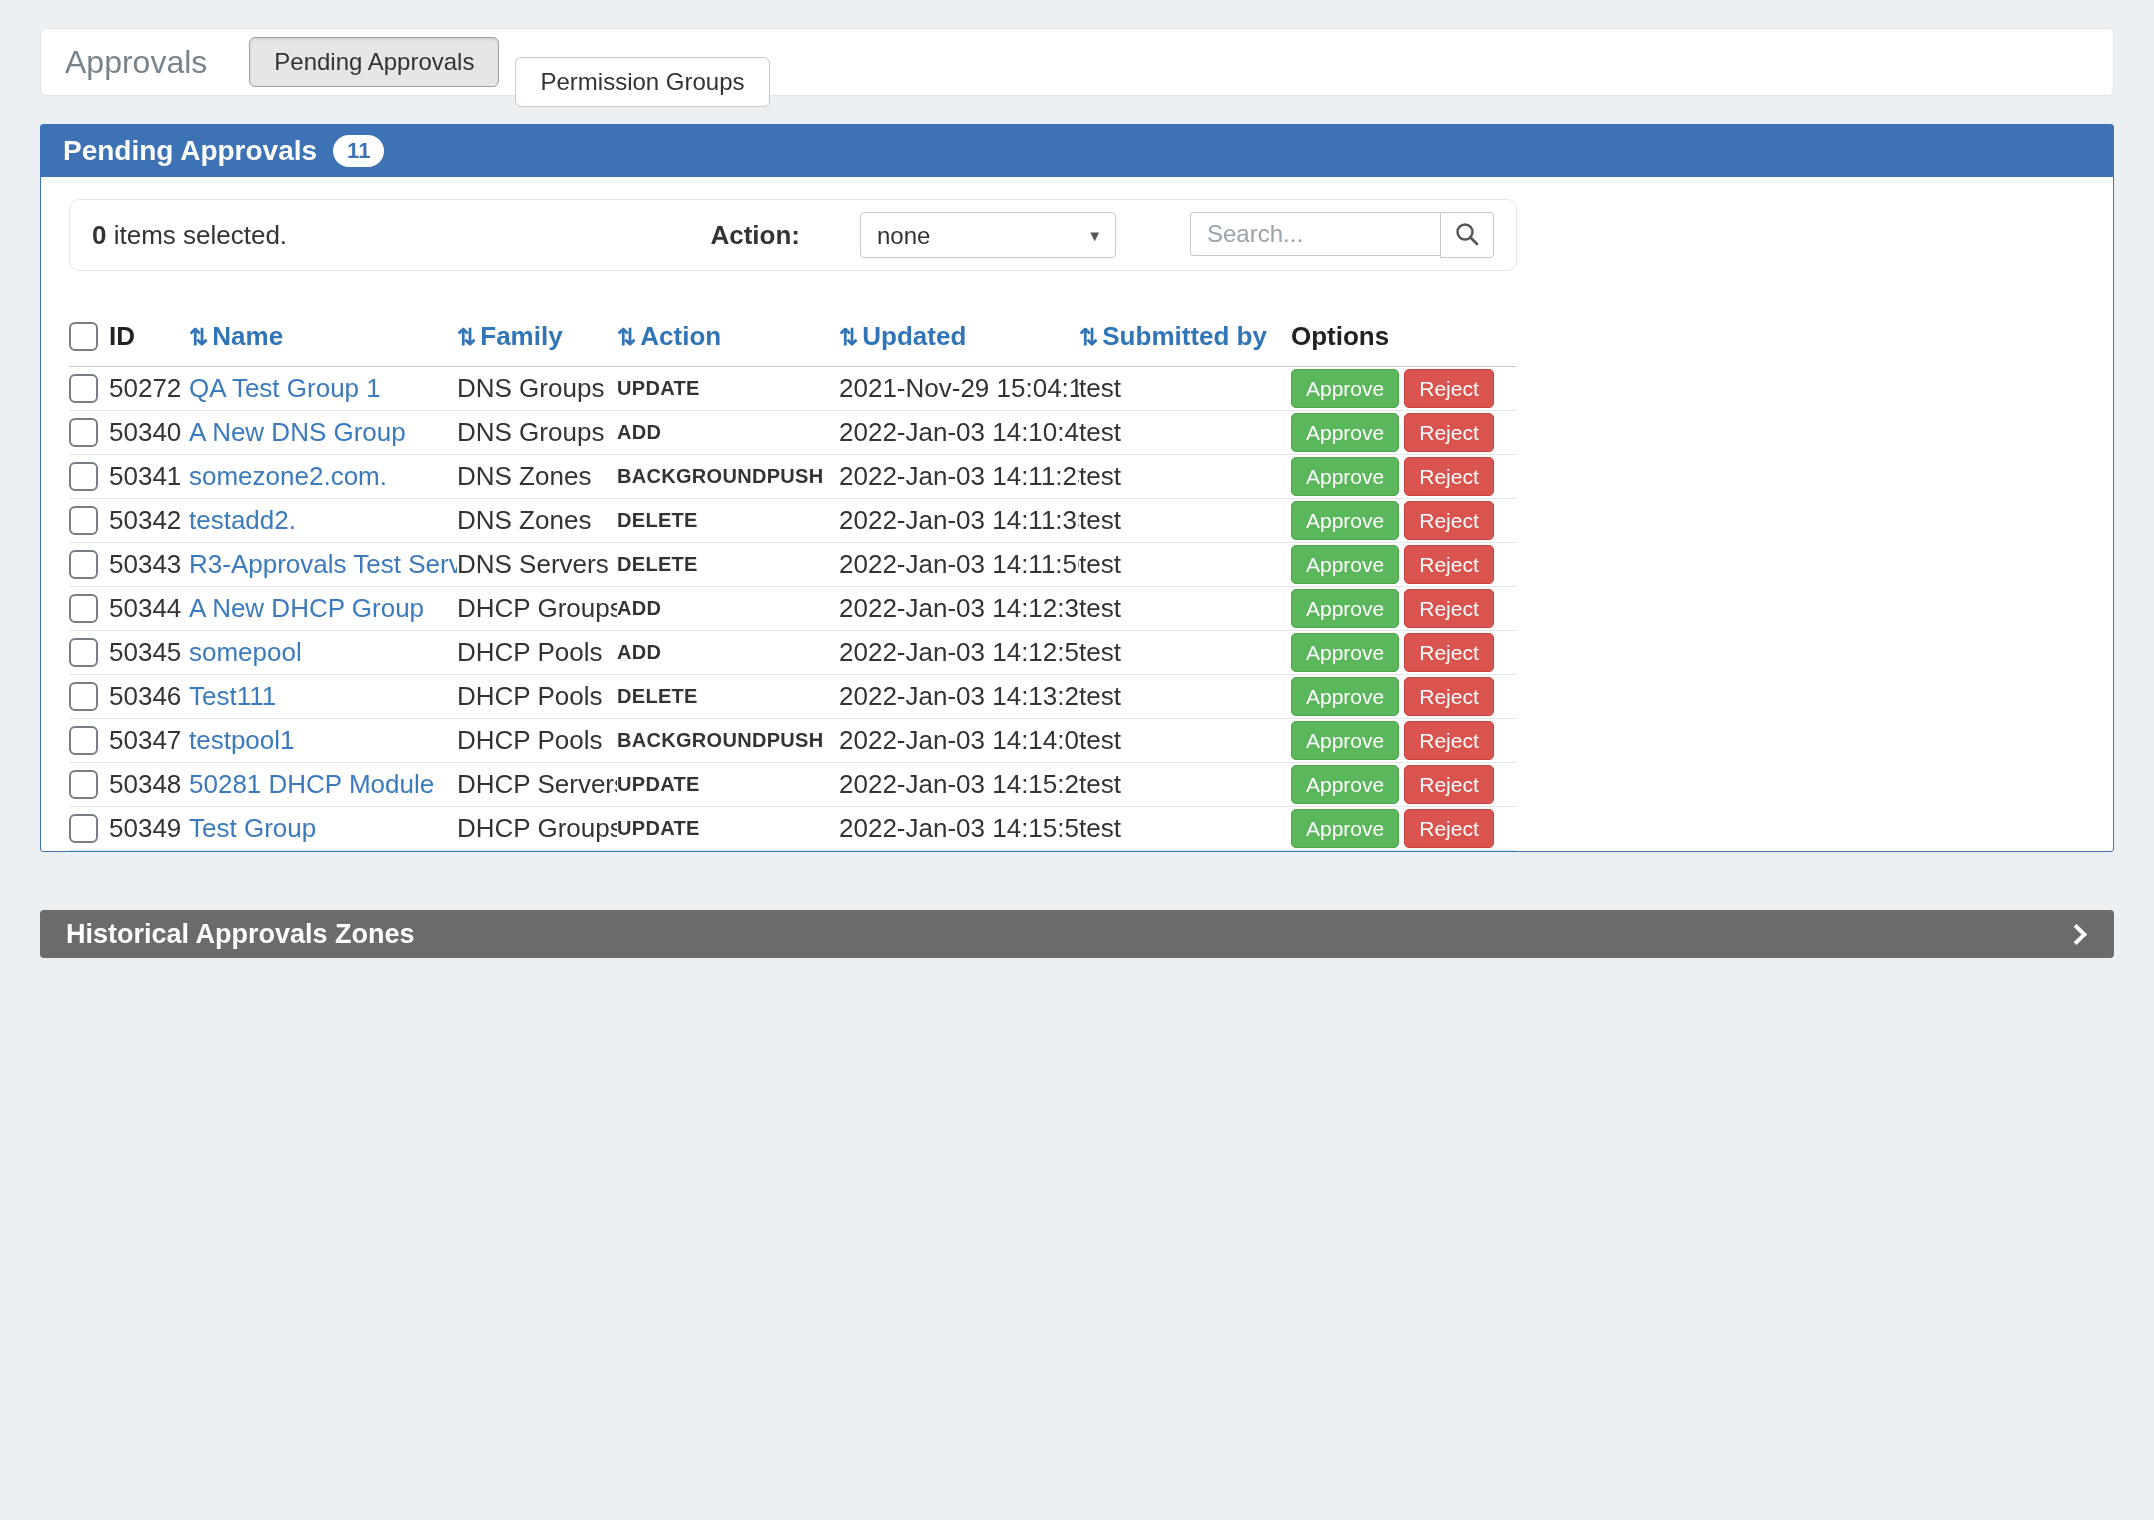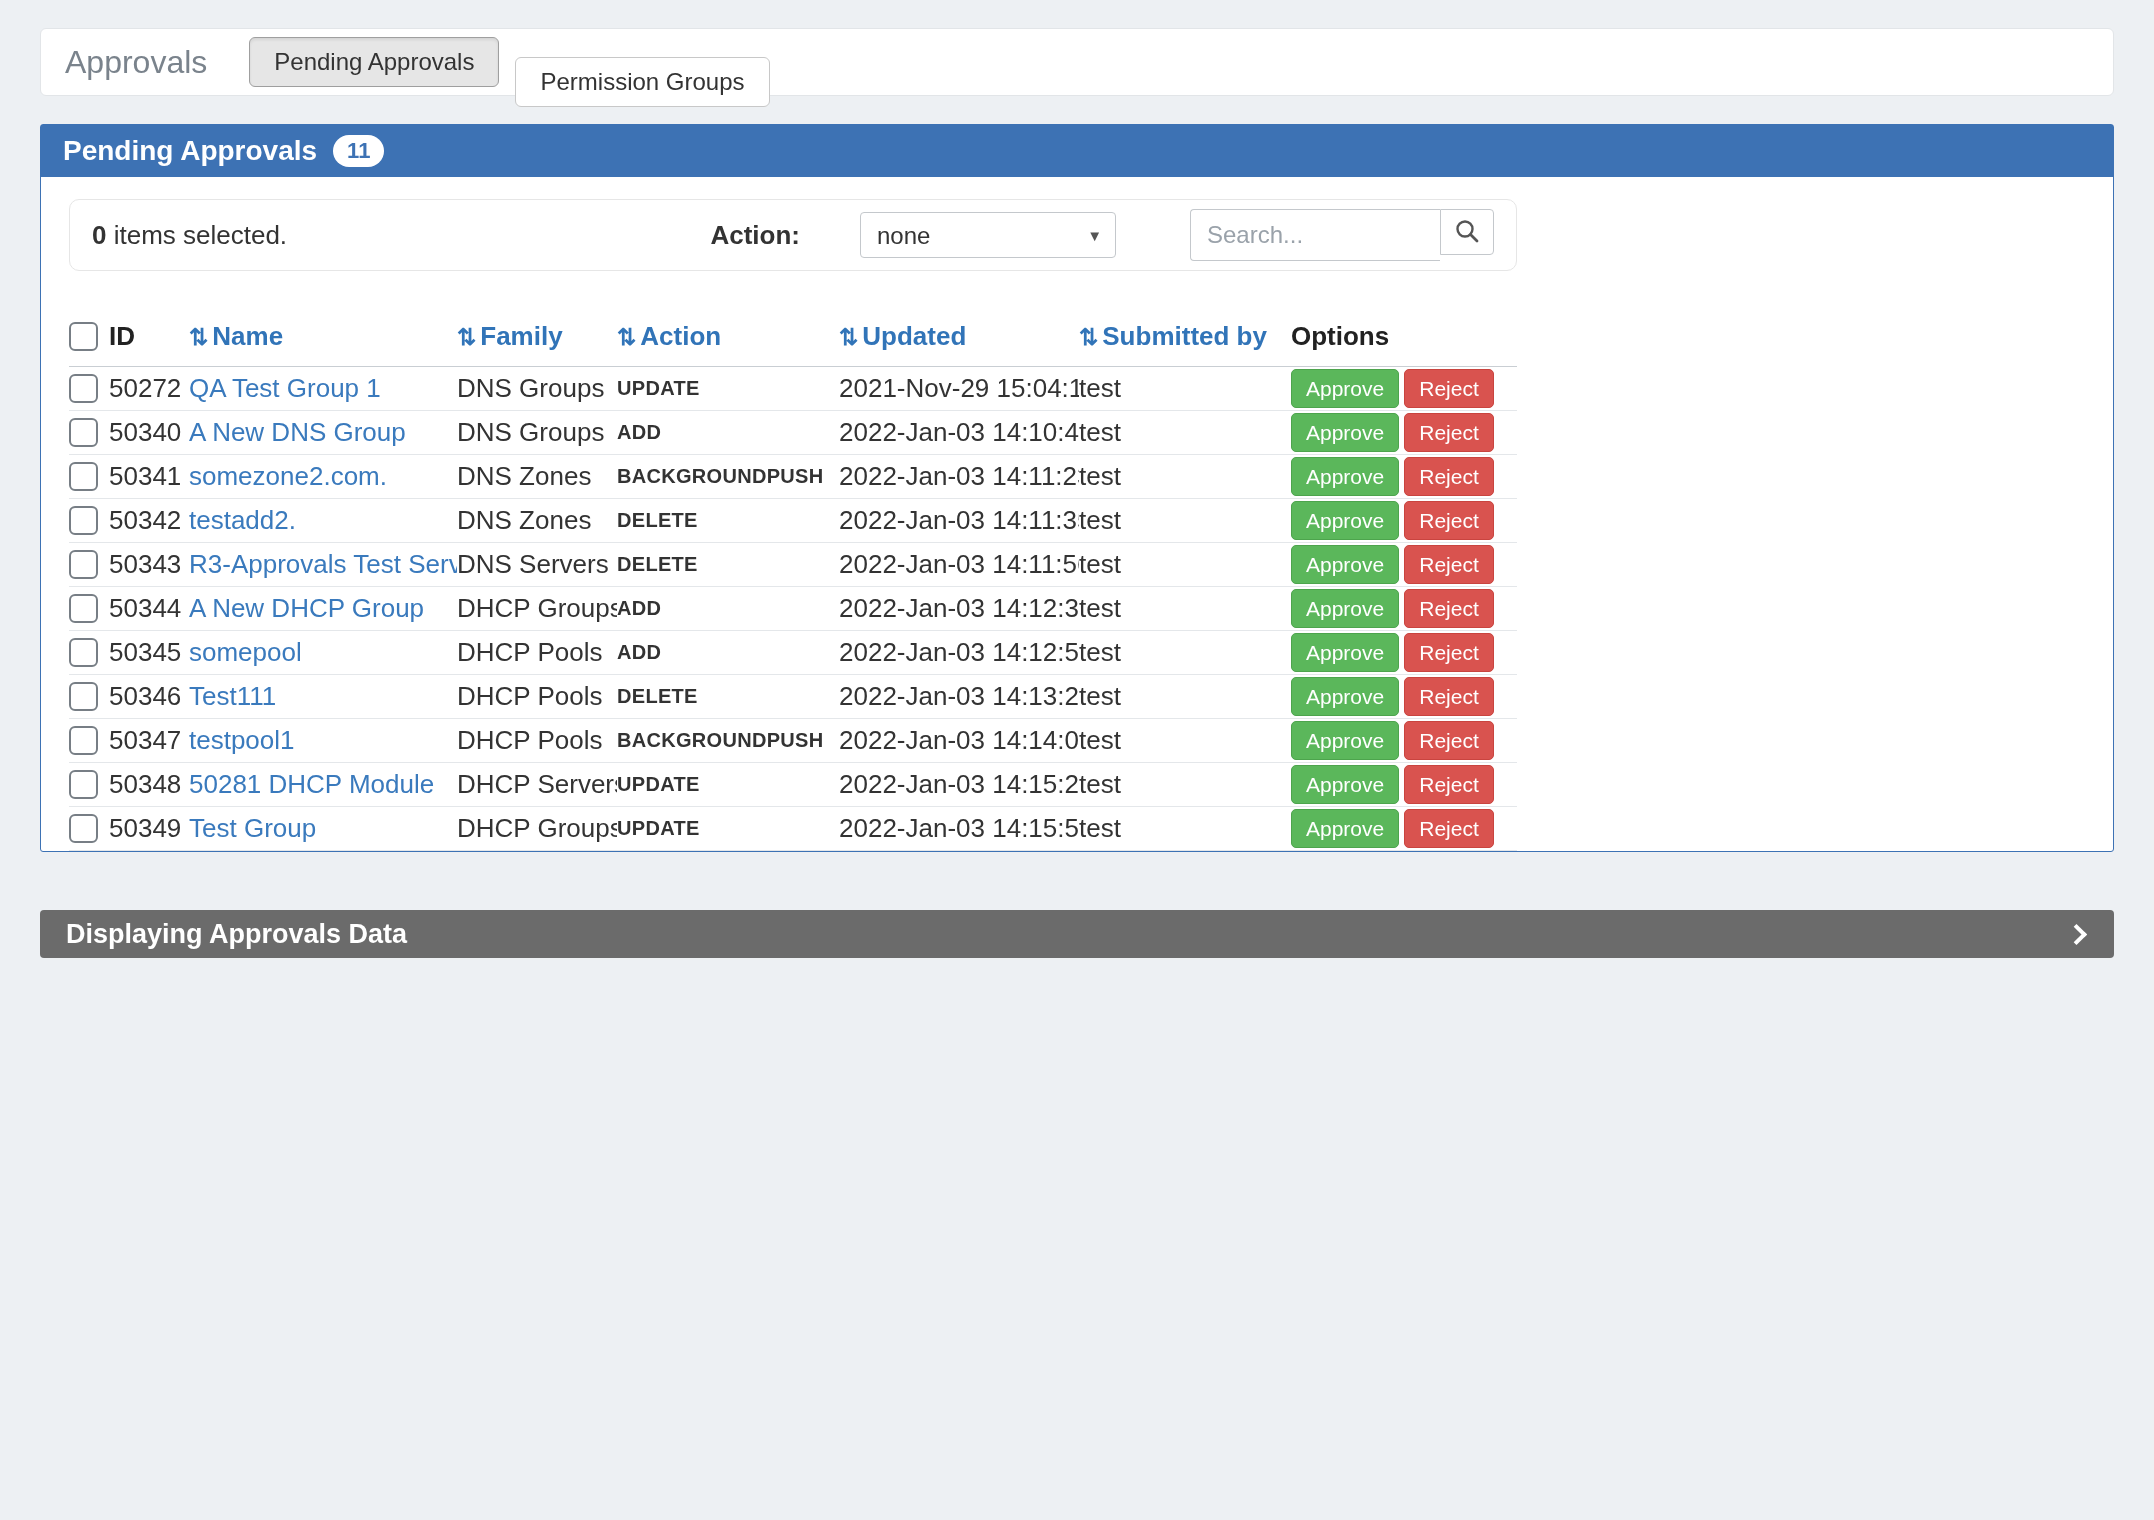--- a/index.html
+++ b/index.html
@@ -115,21 +115,21 @@
     right: 14px;
     top: 50%;
     transform: translateY(-50%);
     font-size: 15px;
     color: #555;
     pointer-events: none;
   }
   .search-group { display: flex; }
   .search-input {
     width: 250px;
-    height: 52px;
+    height: 44px;
     border: 1px solid #c4c8cc;
     border-right: none;
     border-radius: 4px 0 0 4px;
     padding: 0 16px;
     font-family: "Liberation Sans", sans-serif;
     font-size: 24px;
     color: #333;
     outline: none;
   }
   .search-input::placeholder { color: #9aa2aa; }
@@ -464,17 +464,17 @@
   </tr>
 </tbody>
         </table>
 
 
       </div>
     </div>
   </div>
 
   <div class="historical-bar">
-    <span>Displaying Approvals Data</span>
+    <span>Historical Approvals Zones</span>
     <span class="chevron-right"></span>
   </div>
 
 </div>
 
 </body></html>

